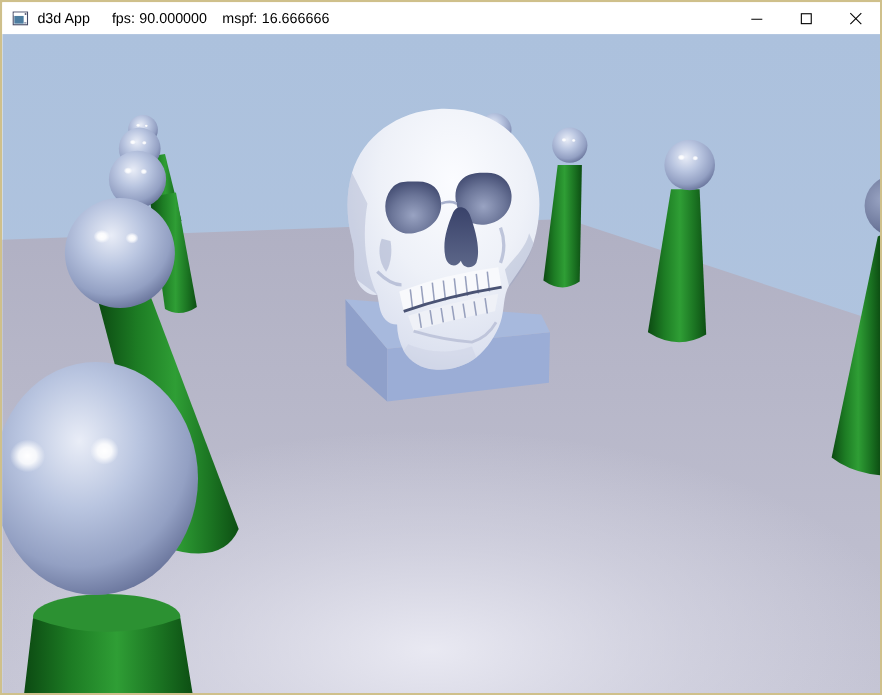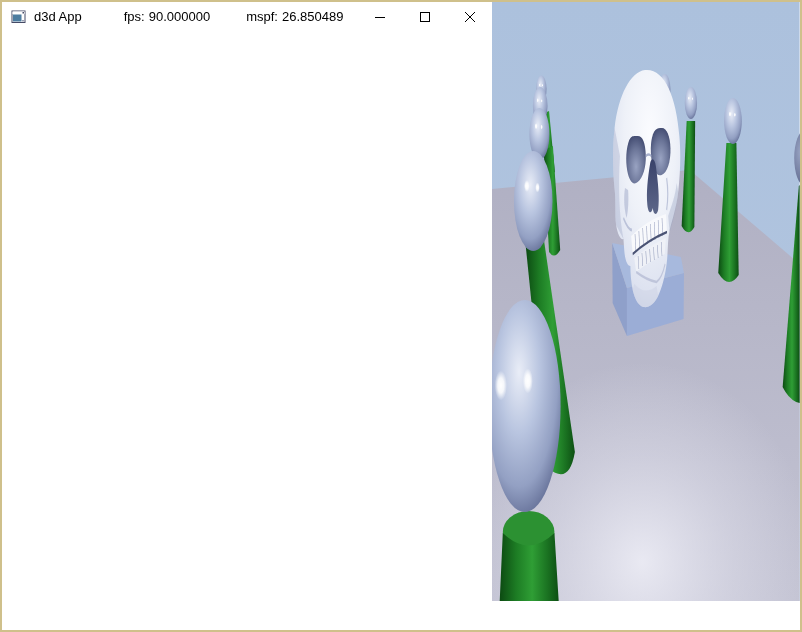--- a/index.html
+++ b/index.html
@@ -1,31 +1,31 @@
 <!DOCTYPE html>
 <html style="--window-border: #cfc08b; --titlebar-bg: #ffffff; --title-text: #000000; --sky: #aec3de; --floor-near: #c3c3d3; --floor-far: #b0b0c3; --floor-highlight: #f0f0f8; --column-green-bright: #2f9e35; --column-green-dark: #0c4a12; --sphere-blue: #b3bfdd; --sphere-shadow: #5f6a92; --pedestal-top: #a7b9dd; --pedestal-front: #9badd6; --pedestal-side: #8fa0ca; --skull-white: #f4f5fa; --skull-shadow: #9aa4c4;"><head>
 <meta charset="utf-8">
 <style>
   html,body{margin:0;padding:0;background:#e8e8e8;}
   .app-window{
     width:802px;height:632px;box-sizing:border-box;
     border:2px solid var(--window-border,#cfc08b);
-    background:#fff;display:flex;flex-direction:row;
+    background:#fff;display:flex;flex-direction:column;
     font-family:"Liberation Sans",sans-serif;
     position:relative;overflow:hidden;
   }
   .titlebar{
     height:29px;flex:0 0 29px;display:flex;align-items:center;
     background:var(--titlebar-bg,#ffffff);
     font-size:13px;color:var(--title-text,#000);
     user-select:none;
   }
   .app-icon{margin:0 7px 0 9px;display:flex;align-items:center;}
   .title-text{margin-right:20px;white-space:pre;}
-  .stat{display:flex;margin-right:14px;white-space:pre;margin-left:22px;}
+  .stat{display:flex;margin-right:14px;white-space:pre;}
   .stat .lbl{margin-right:4px;}
   .controls{margin-left:auto;display:flex;height:100%;}
   .ctrl-btn{
     width:45px;height:100%;border:none;background:transparent;padding:0;
     display:flex;align-items:center;justify-content:center;cursor:default;
   }
   .ctrl-btn svg{display:block;}
   .scene{flex:1 1 auto;display:block;width:798px;height:599px;}
 </style>
 </head>
@@ -43,21 +43,21 @@
         <rect x="11" y="11" width="2" height="1.5" fill="#9aa0b4"></rect>
       </svg>
     </span>
     <span class="title-text">d3d App</span>
     <span class="stat">
       <span class="lbl">fps:</span>
       <span class="val">90.000000</span>
     </span>
     <span class="stat">
       <span class="lbl">mspf:</span>
-      <span class="val">26.850489</span>
+      <span class="val">16.666666</span>
     </span>
     <span class="controls">
       <button class="ctrl-btn" title="Minimize">
         <svg width="12" height="12" viewBox="0 0 12 12">
           <line x1="1" y1="6.5" x2="11" y2="6.5" stroke="#000" stroke-width="1"></line>
         </svg>
       </button>
       <button class="ctrl-btn" title="Maximize">
         <svg width="12" height="12" viewBox="0 0 12 12">
           <rect x="1.5" y="1.5" width="9" height="9" fill="none" stroke="#000" stroke-width="1"></rect>

